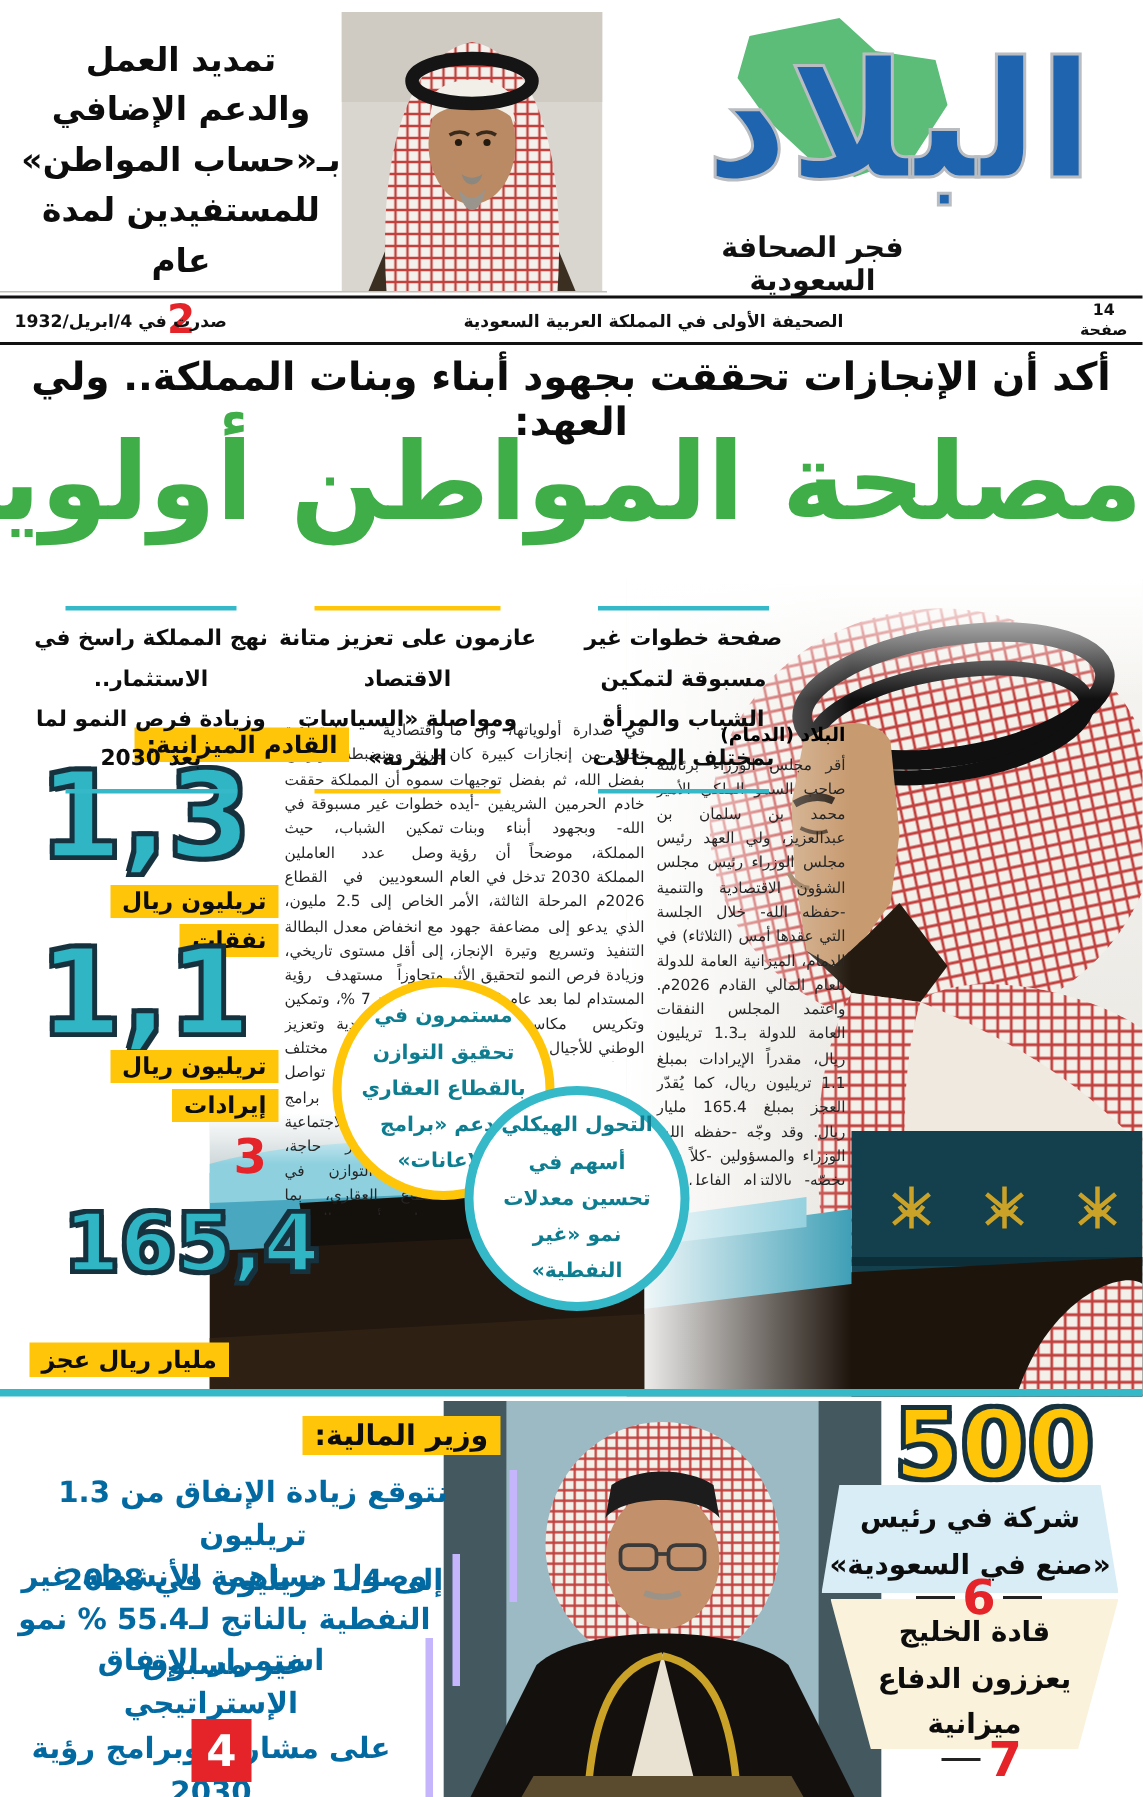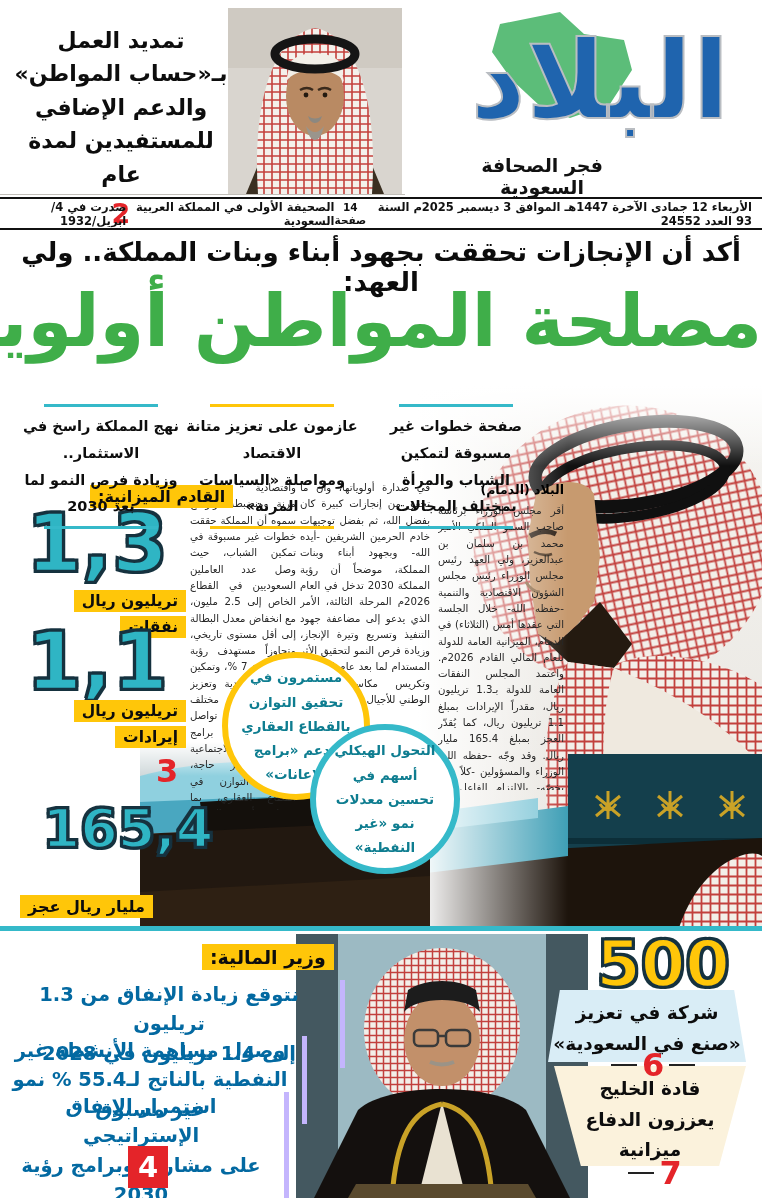--- a/index.html
+++ b/index.html
@@ -118,22 +118,22 @@
   .ref6 { left:598px; top:1046px; width:110px; }
   .ref7 { left:600px; top:1154px; width:110px; }
 </style>
 </head>
 <body>
 
 <div class="page">
 
   <div class="abs top-left-story">
     <div>تمديد العمل</div>
+    <div>والدعم الإضافي</div>
     <div>بـ«حساب المواطن»</div>
-    <div>والدعم الإضافي</div>
     <div>للمستفيدين لمدة عام</div>
     <span class="page-ref-red">2</span>
   </div>
 
   <div class="abs king-photo photo">
     <svg viewBox="0 0 174 186" preserveAspectRatio="none">
       <defs>
         <pattern id="ck0" width="8" height="8" patternUnits="userSpaceOnUse">
           <rect width="8" height="8" fill="#f4f1ec"></rect>
           <path d="M0,4 H8 M4,0 V8" stroke="#c4403c" stroke-width="1.6"></path>
@@ -159,21 +159,20 @@
 
   <div class="abs logo-wrap">
     <svg viewBox="0 0 316 152">
       <path d="M58,24 L118,12 L142,34 L182,40 L190,70 L168,104 L128,118 L98,106 L70,80 L50,52 Z" fill="#5cbd79"></path>
       <text x="158" y="118" text-anchor="middle" font-family="DejaVu Sans, sans-serif" font-size="108" font-weight="bold" fill="#1f64ae" stroke="#b9bdc2" stroke-width="2">البلاد</text>
     </svg>
   </div>
   <div class="abs tagline">فجر الصحافة السعودية</div>
 
   <div class="abs date-strip">
-    <span>الأربعاء 12 جمادى الآخرة 1447هـ الموافق 3 ديسمبر 2025م السنة 93 العدد 24552</span>
     <span class="pages-block">
       <span>14</span><br>
       <span>صفحة</span>
     </span>
     <span>الصحيفة الأولى في المملكة العربية السعودية</span>
     <span>صدرت في 4/ابريل/1932</span>
   </div>
 
   <div class="abs kicker">أكد أن الإنجازات تحققت بجهود أبناء وبنات المملكة.. ولي العهد:</div>
   <div class="abs main-headline">مصلحة المواطن أولوية الحكومة</div>
@@ -352,21 +351,21 @@
     <span>النفطية بالناتج لـ55.4 % نمو غير مسبوق</span>
   </div>
   <div class="abs fm-item fm-item-3">
     <span>استمرار الإنفاق الإستراتيجي</span><br>
     <span>على مشاريع وبرامج رؤية 2030</span>
   </div>
   <div class="abs ref4-box">4</div>
 
   <div class="abs num-500">500</div>
   <div class="abs teaser-box expo-box">
-    <span>شركة في تعزيز</span><br>
+    <span>شركة في رئيس</span><br>
     <span>«صنع في السعودية»</span>
   </div>
   <div class="abs ref-line ref6">
     <span class="dash"></span>
     <span>6</span>
     <span class="dash"></span>
   </div>
   <div class="abs teaser-box gulf-box">
     <span>قادة الخليج</span><br>
     <span>يعززون الدفاع ميزانية</span><br>

